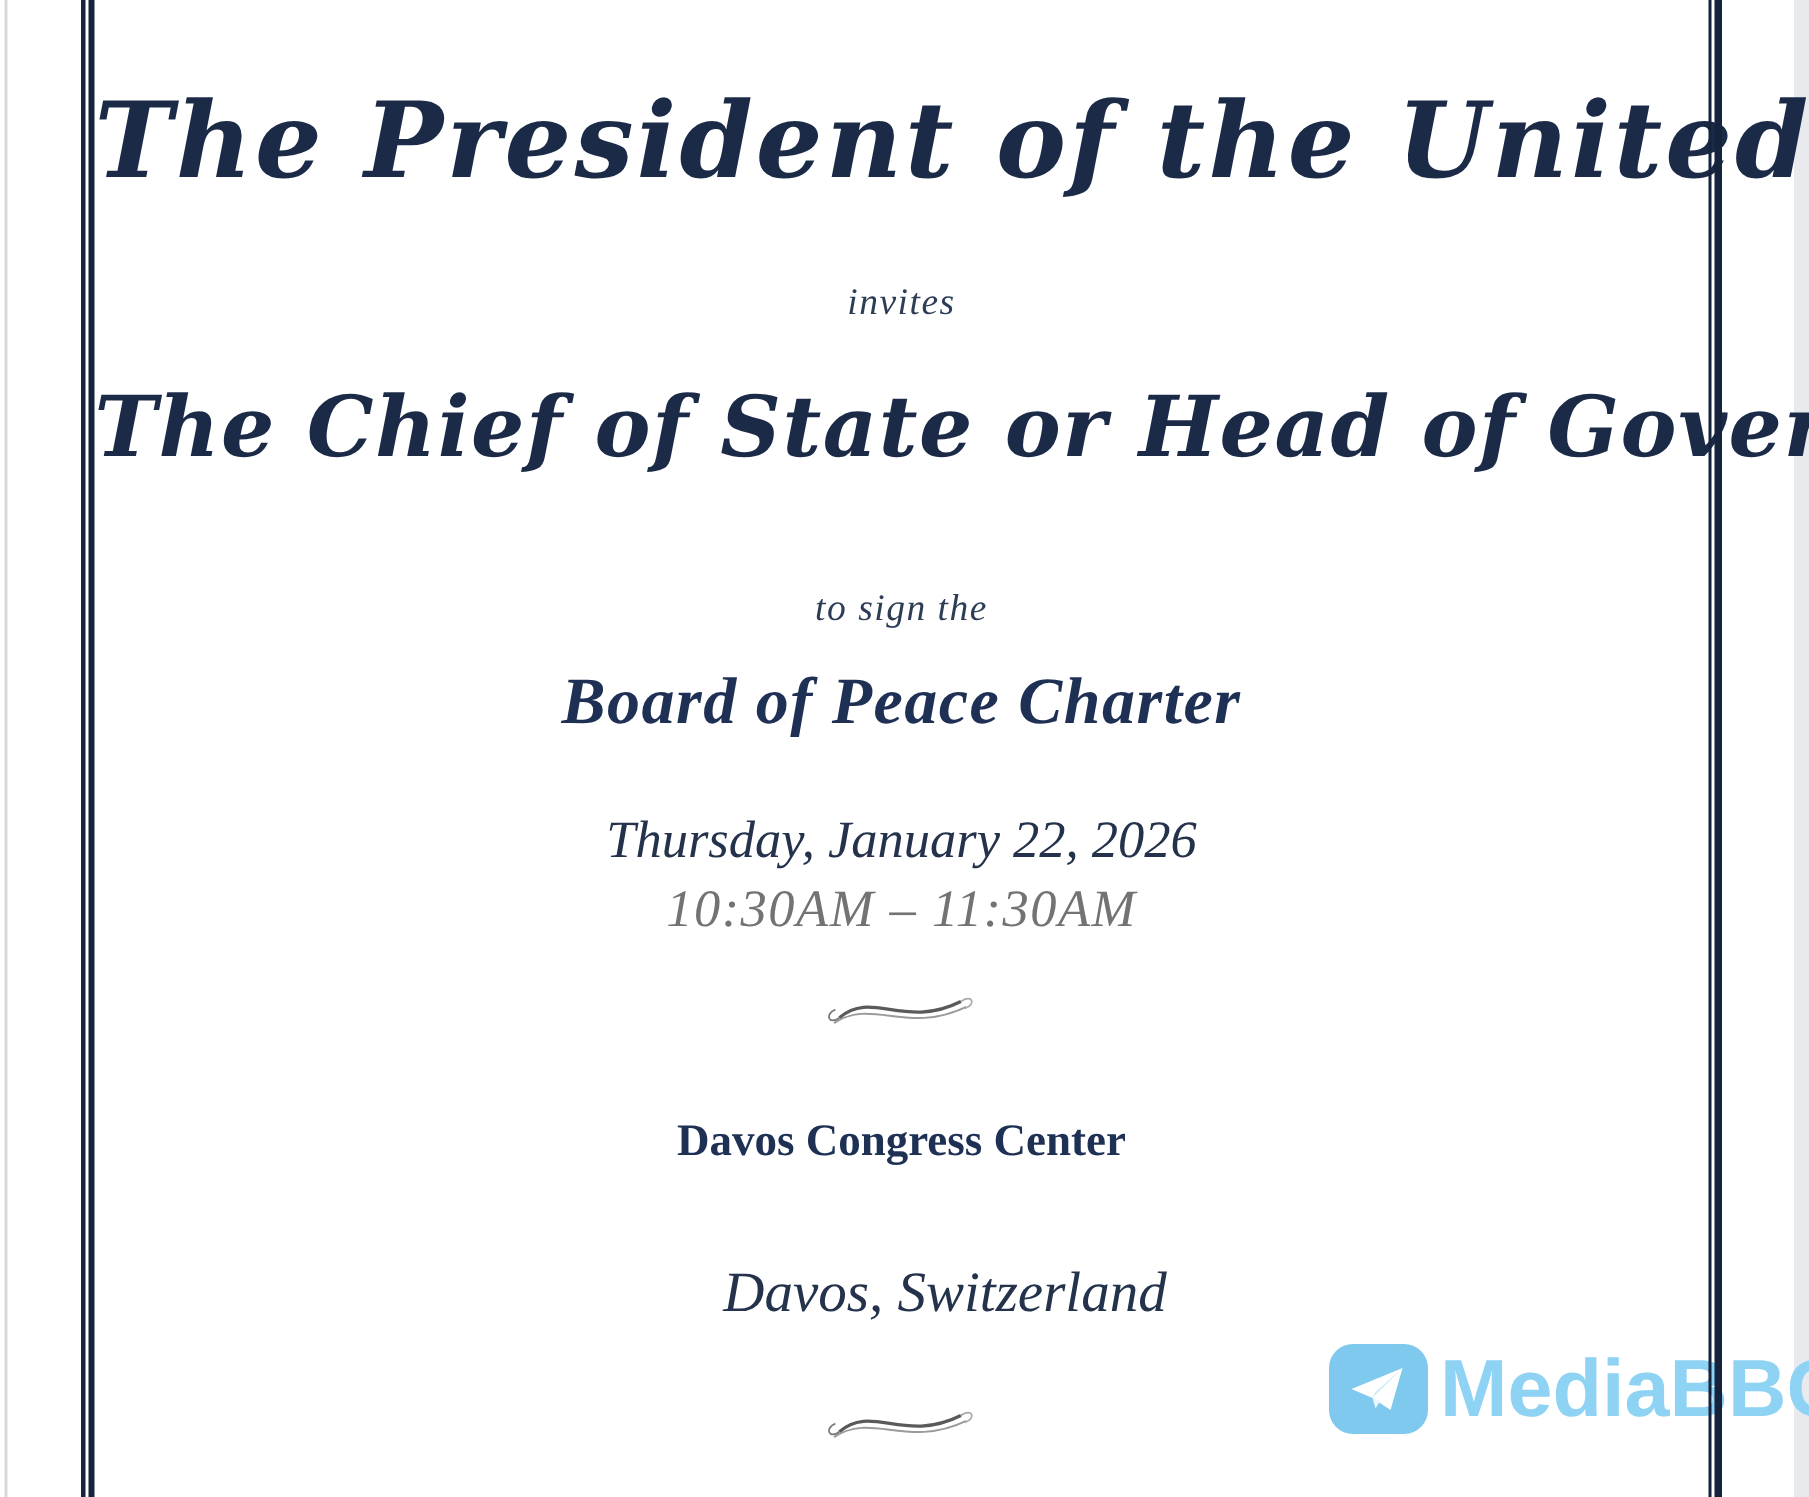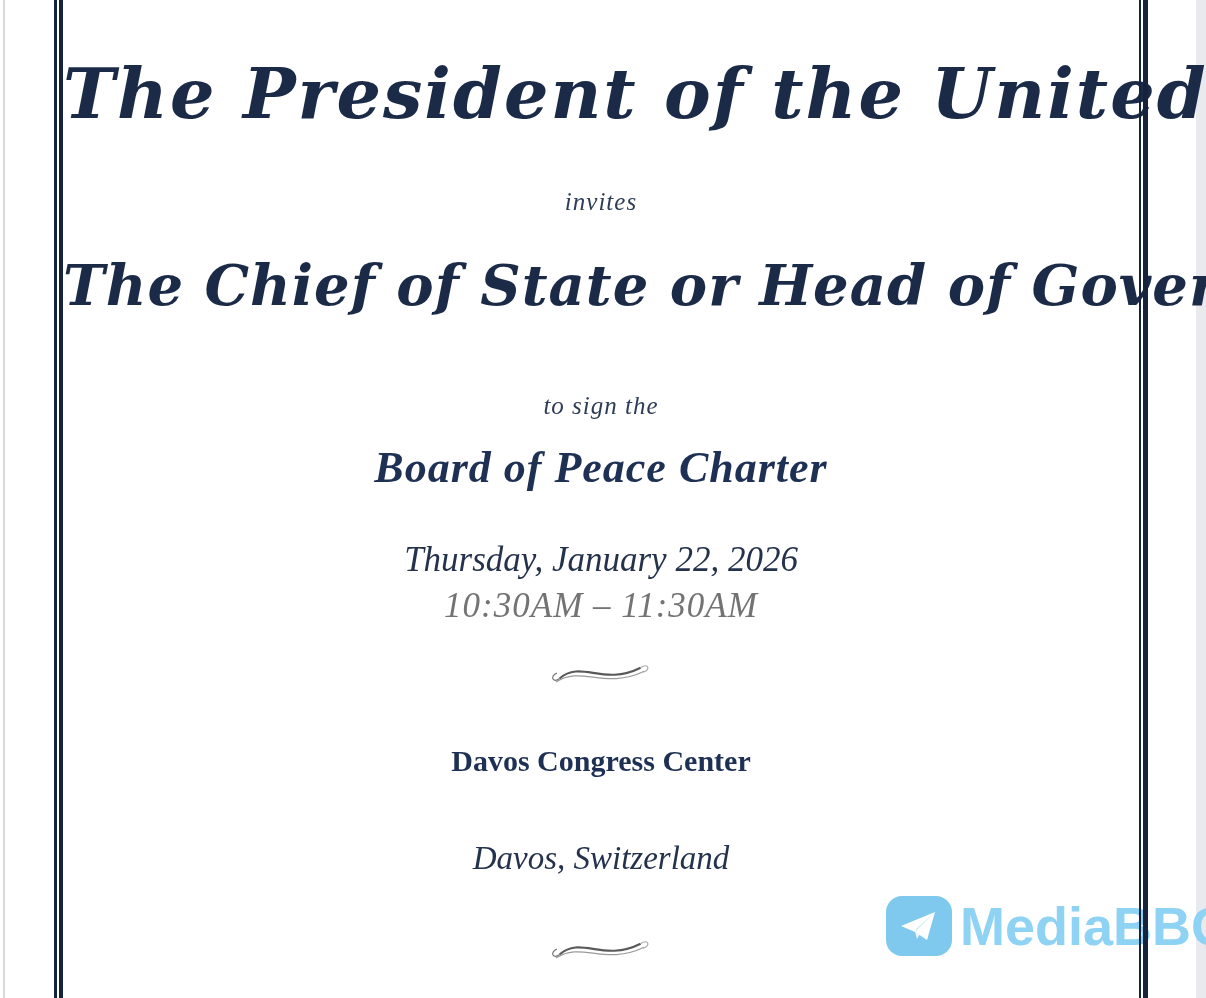--- a/index.html
+++ b/index.html
@@ -46,21 +46,21 @@
   .invites-line{top:188px;}
   .action-line{top:392px;}
   .event-title{
     top:442px;font-size:44px;font-weight:bold;font-style:italic;
     color:#1e3054;letter-spacing:1px;
   }
   .date-line{top:540px;font-size:35px;font-style:italic;color:#24324c;}
   .time-line{top:586px;font-size:35px;font-style:italic;color:#737373;letter-spacing:1px;}
   .venue-name{top:744px;font-size:30px;font-weight:bold;color:#1e3054;}
   .venue-context{top:796px;font-size:32px;font-weight:bold;color:#1e3054;}
-  .venue-location{top:840px;font-size:33px;font-style:italic;color:#24324c;}
+  .venue-location{top:840px;font-size:38px;font-style:italic;color:#24324c;padding-left:29px;}
   .flourish{
     position:absolute;left:50%;transform:translateX(-50%);
     width:110px;height:36px;
   }
   .flourish-1{top:656px;}
   .flourish-2{top:932px;}
   
   .watermark{
     position:absolute;left:886px;top:896px;z-index:5;
     display:flex;align-items:center;gap:8px;

